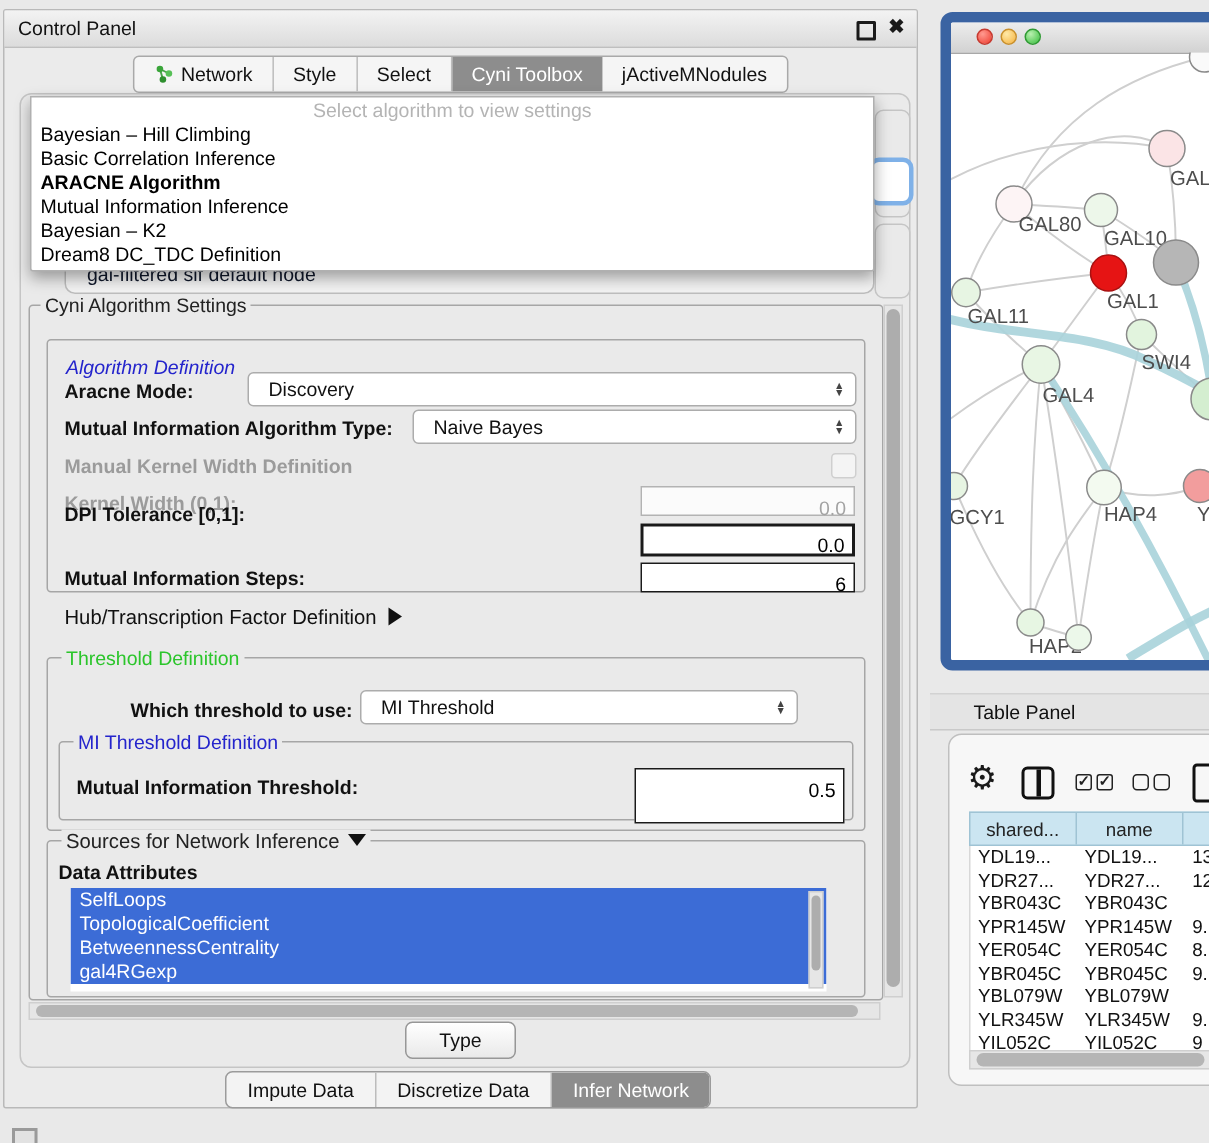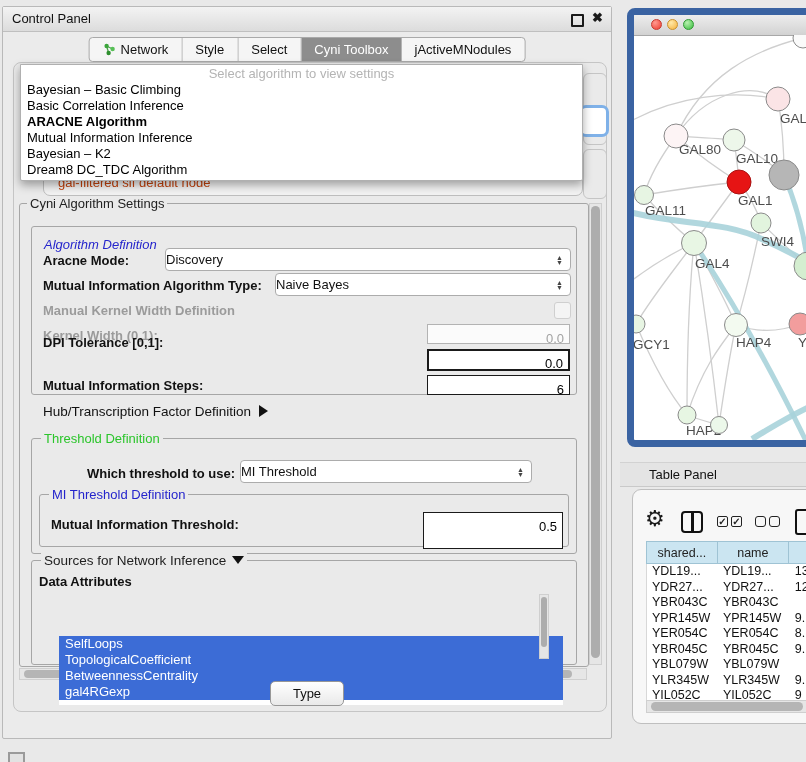--- a/index.html
+++ b/index.html
@@ -23,36 +23,36 @@
   .ttab.sel{background:#8d8d8d;color:#fff;border-right:none;justify-content:center;}
   .ttab .neticon{margin-right:5px;}
   
   #content-frame{left:10px;top:55px;width:592px;height:648px;background:#eaeaea;
     border:1px solid #c5c5c5;border-radius:8px;}
   
   .frag{border:1px solid #c5c5c5;border-radius:6px;z-index:1;}
   #frag-combo-focus{left:576px;top:98px;width:24px;height:26px;background:#fff;
     border:3px solid #7fb1e8;border-radius:7px;z-index:2;}
   #hidden-combo{left:40px;top:160px;width:540px;height:29px;border:1px solid #bdbdbd;
-    border-radius:7px;background:#f2f2f2;z-index:2;font-size:13px;color:#c2410c;
+    border-radius:7px;background:#f2f2f2;z-index:2;font-size:13px;color:#0f172a;
     line-height:29px;padding-left:14px;box-sizing:border-box;overflow:hidden;}
   
   #algo-popup{left:17px;top:57px;width:561px;height:115px;background:#fff;
     border:1px solid #b0b0b0;border-radius:0 0 2px 2px;box-shadow:0 4px 10px rgba(0,0,0,.35);z-index:50;}
   #algo-prompt{height:17px;text-align:center;color:#b4b4b4;font-size:13px;line-height:17px;}
   .algo-item{height:16px;line-height:16px;font-size:13px;color:#000;padding-left:6px;white-space:nowrap;}
   .algo-item.bold{font-weight:bold;}
   
   .group{border:1px solid #a6a6a6;border-radius:3px;}
   .group-title{font-size:13px;background:#eaeaea;padding:0 3px;white-space:nowrap;z-index:3;}
   .blue{color:#2424cc;} .green{color:#2bc52b;}
   .lbl{font-size:13px;font-weight:bold;color:#111;white-space:nowrap;}
   .lbl.dis{color:#9b9b9b;}
   .combo{background:#fff;border:1px solid #acacac;border-radius:4px;display:flex;
-    align-items:center;font-size:13px;color:#111;box-sizing:border-box;}
+    align-items:center;font-size:13px;color:#111;padding-left:13px;box-sizing:border-box;}
   .combo .spin{margin-left:auto;margin-right:7px;display:flex;flex-direction:column;
     align-items:center;line-height:5px;font-size:7px;color:#444;}
   .tfield{box-sizing:border-box;background:#fff;font-size:13px;text-align:right;
     padding:4px 5px;line-height:19px;}
   .vscroll{background:#e6e6e6;border:1px solid #cfcfcf;box-sizing:border-box;}
   .vthumb{position:absolute;left:1px;right:1px;background:#adadad;border-radius:6px;}
   .hscroll{background:#e6e6e6;border:1px solid #cfcfcf;box-sizing:border-box;}
   .hthumb{position:absolute;top:1px;bottom:1px;background:#b5b5b5;border-radius:6px;}
   .tri-r{display:inline-block;width:0;height:0;border-left:9px solid #111;
     border-top:6px solid transparent;border-bottom:6px solid transparent;margin-left:8px;vertical-align:-1px;}
@@ -141,26 +141,26 @@
   <div id="content-frame" class="abs"></div>
 
   <div class="frag abs" style="left:580px;top:66px;width:22px;height:70px;"></div>
   <div id="frag-combo-focus" class="abs"></div>
   <div class="frag abs" style="left:580px;top:142px;width:22px;height:48px;"></div>
   <div id="hidden-combo" class="abs">gal-filtered sif default node</div>
 
   <div id="algo-popup" class="abs">
     <div id="algo-prompt">Select algorithm to view settings</div>
     <div id="algo-items">
-        <div class="algo-item">Bayesian – Basic Climbing</div>
+        <div class="algo-item">Bayesian – Hill Climbing</div>
         <div class="algo-item">Basic Correlation Inference</div>
         <div class="algo-item bold">ARACNE Algorithm</div>
         <div class="algo-item">Mutual Information Inference</div>
         <div class="algo-item">Bayesian – K2</div>
-        <div class="algo-item">Dream8 DC_TDC Algorithm</div>
+        <div class="algo-item">Dream8 DC_TDC Definition</div>
       </div>
   </div>
 
   <div class="group abs" style="left:16px;top:196px;width:568px;height:462px;"></div>
   <div class="group-title abs" style="left:24px;top:189px;color:#222;">Cyni Algorithm Settings</div>
   <div class="vscroll abs" style="left:586px;top:196px;width:13px;height:462px;">
     <div class="vthumb" style="top:2px;height:452px;"></div>
   </div>
   <div class="hscroll abs" style="left:16px;top:661px;width:568px;height:12px;">
     <div class="hthumb" style="left:4px;width:548px;"></div>
@@ -218,31 +218,36 @@
   <div class="group abs" style="left:36px;top:487px;width:528px;height:51px;"></div>
   <div class="group-title blue abs" style="left:46px;top:480px;">MI Threshold Definition</div>
   <div class="lbl abs" style="left:48px;top:510px;">Mutual Information Threshold:</div>
   <div class="tfield abs" style="left:420px;top:505px;width:140px;height:37px;border:1px solid #1a1a1a;color:#000;">0.5</div>
 
   <div class="group abs" style="left:28px;top:553px;width:544px;height:103px;"></div>
   <div class="group-title abs" style="left:38px;top:546px;color:#222;font-size:13.5px;">
     <span>Sources for Network Inference</span><span class="tri-d"></span>
   </div>
   <div class="lbl abs" style="left:36px;top:567px;">Data Attributes</div>
-  <div id="attr-list" class="abs" style="left:56px;top:585px;width:504px;height:69px;margin-top:44px;">
+  <div id="attr-list" class="abs" style="left:44px;top:585px;width:504px;height:69px;">
       <div class="attr-item">SelfLoops</div>
       <div class="attr-item">TopologicalCoefficient</div>
       <div class="attr-item">BetweennessCentrality</div>
       <div class="attr-item">gal4RGexp</div>
     </div>
   <div class="vscroll abs" style="left:536px;top:587px;width:10px;height:65px;">
     <div class="vthumb" style="top:2px;height:50px;"></div>
   </div>
 
   <div id="apply-btn" class="abs">Type</div>
+  <div id="bottom-tabs" class="abs">
+      <div class="btab">Impute Data</div>
+      <div class="btab">Discretize Data</div>
+      <div class="btab sel">Infer Network</div>
+    </div>
 </div>
 
 <div id="grip" class="abs"></div>
 
 <div id="net-window" class="abs">
   <div id="net-titlebar" class="abs">
     <div class="light red"></div>
     <div class="light yellow"></div>
     <div class="light green"></div>
   </div>

